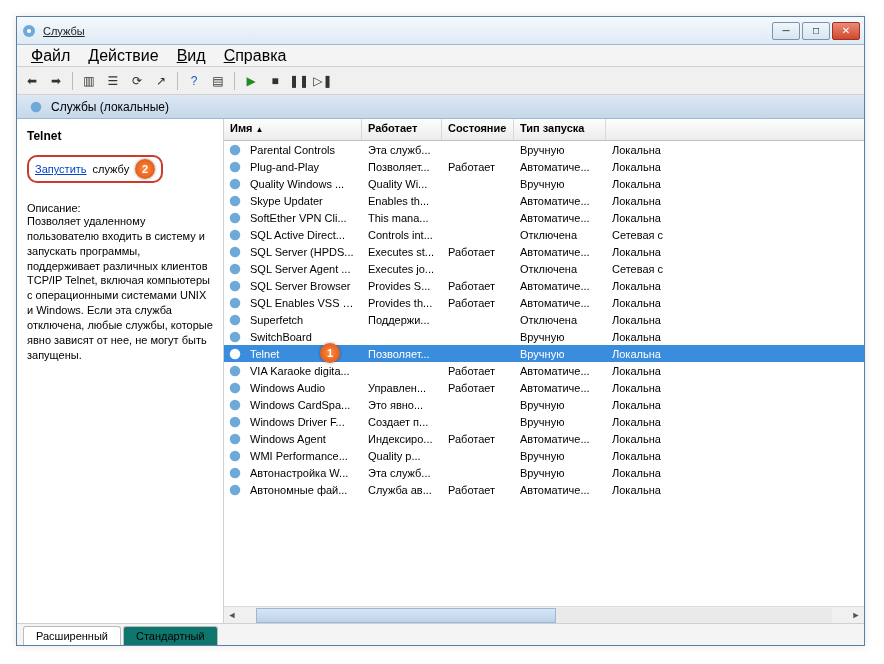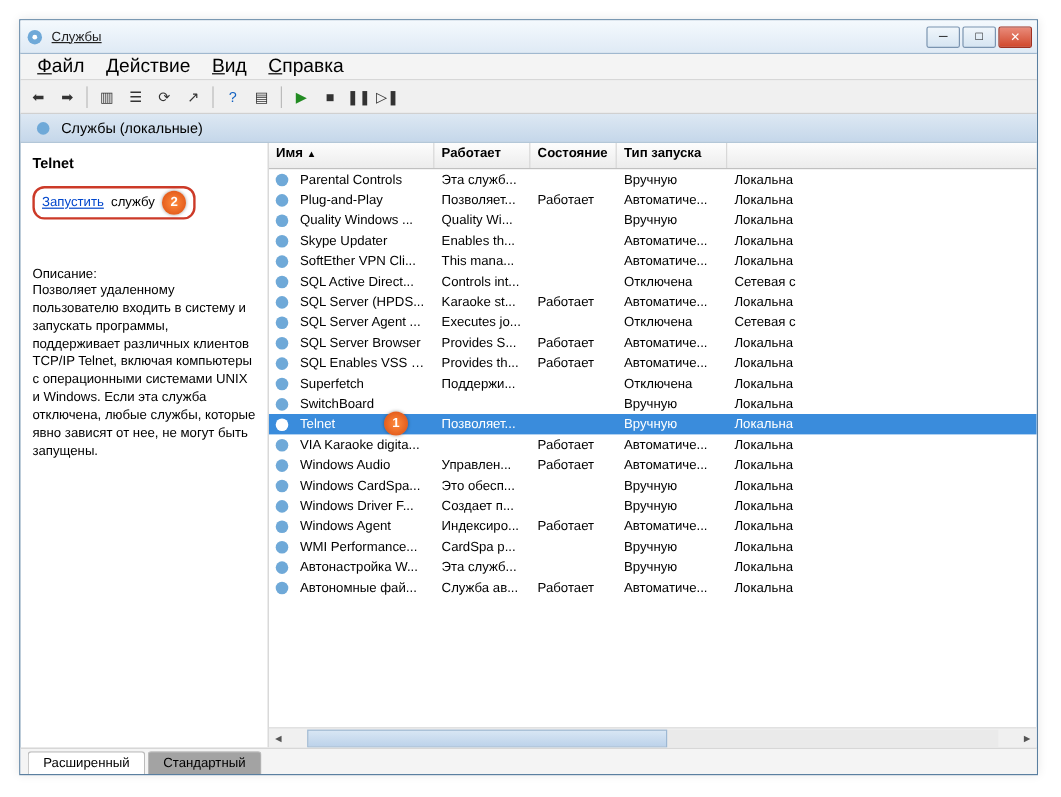--- a/index.html
+++ b/index.html
@@ -30,42 +30,42 @@
 .main { flex: 1; display: flex; flex-direction: column; }
 .main-header { height: 24px; background: linear-gradient(#dde8f3,#c5d7ea); display: flex; align-items: center; padding: 0 8px; gap: 6px; border-bottom: 1px solid #a0b8cf; font-size: 12px; }
 
 .content { flex: 1; display: flex; overflow: hidden; }
 
 .detail { width: 206px; padding: 10px 10px 8px 10px; font-size: 11px; }
 .detail h3 { font-size: 12px; font-weight: bold; margin-bottom: 12px; }
 .startlink-row { display: inline-flex; align-items: center; gap: 6px; border: 2px solid #cc3a28; border-radius: 10px; padding: 2px 6px; margin-bottom: 16px; }
 .startlink { color: #0046cc; text-decoration: underline; cursor: pointer; }
 .badge { width: 20px; height: 20px; border-radius: 50%; background: radial-gradient(#ff8b3d,#d94b10); color: #fff; font-weight: bold; display: flex; align-items: center; justify-content: center; font-size: 11px; box-shadow: 0 0 3px rgba(0,0,0,.4); }
-.detail .label { margin-top: 24px; }
+.detail .label { margin-top: 3px; }
 .detail .desc { line-height: 1.35; }
 
 .listpane { flex: 1; display: flex; flex-direction: column; border-left: 1px solid #d0d0d0; overflow: hidden; }
 .cols { display: flex; height: 22px; background: linear-gradient(#fdfdfd,#ececec); border-bottom: 1px solid #c0c0c0; font-size: 11px; }
 .col { padding: 3px 6px; border-right: 1px solid #d8d8d8; overflow: hidden; white-space: nowrap; font-weight: bold; }
 .c0 { width: 138px; } .c1 { width: 80px; } .c2 { width: 72px; } .c3 { width: 92px; } .c4 { flex: 1; }
 
 .rows { flex: 1; overflow-y: scroll; overflow-x: hidden; }
 .row { display: flex; height: 17px; align-items: center; font-size: 11px; position: relative; }
 .row .cell { padding: 0 6px; overflow: hidden; white-space: nowrap; text-overflow: ellipsis; }
 .row.selected { background: #3a8cdc; color: #fff; }
 .gear { width: 14px; height: 14px; margin-left: 4px; margin-right: 2px; flex-shrink: 0; }
 .badge-on-row { position: absolute; left: 96px; top: -2px; }
 
 .hscroll { height: 17px; background: #f0f0f0; border-top: 1px solid #ddd; display: flex; align-items: center; }
 .hscroll .track { flex: 1; height: 15px; background: #eaeaea; position: relative; margin: 0 16px; }
 .hscroll .thumb { position: absolute; left: 0; width: 52%; height: 100%; background: linear-gradient(#d8e6f4,#bcd2ea); border: 1px solid #9db8d4; }
 .hscroll .arrow { width: 16px; height: 16px; display: flex; align-items: center; justify-content: center; font-size: 9px; color: #555; }
 
 .tabs { height: 22px; display: flex; align-items: flex-end; padding-left: 6px; border-top: 1px solid #d0d0d0; background: #f4f4f4; font-size: 11px; }
-.tab { padding: 3px 12px; border: 1px solid #bbb; border-bottom: none; margin-right: 2px; background: #a3a3a3; border-radius: 3px 3px 0 0; }
+.tab { padding: 3px 12px; border: 1px solid #bbb; border-bottom: none; margin-right: 2px; background: #0f766e; border-radius: 3px 3px 0 0; }
 .tab.active { background: #fff; }
 
 svg.gear-svg circle { fill: #6fa9d8; }
 .row.selected svg.gear-svg circle { fill: #fff; }
 </style>
 </head>
 <body>
 
 <div class="window">
 
@@ -203,21 +203,21 @@
                 <div class="cell" style="width:72px"></div>
                 <div class="cell" style="width:92px">Отключена</div>
                 <div class="cell" style="flex:1">Сетевая с</div>
               </div>
               <div class="row">
                 <svg class="gear gear-svg" viewBox="0 0 16 16">
                   <circle cx="8" cy="8" r="6"></circle>
                   <circle cx="8" cy="8" r="2" fill="#fff"></circle>
                 </svg>
                 <div class="cell" style="width:118px">SQL Server (HPDS...</div>
-                <div class="cell" style="width:80px">Karaoke st...</div>
+                <div class="cell" style="width:80px">Executes st...</div>
                 <div class="cell" style="width:72px">Работает</div>
                 <div class="cell" style="width:92px">Автоматиче...</div>
                 <div class="cell" style="flex:1">Локальна</div>
               </div>
               <div class="row">
                 <svg class="gear gear-svg" viewBox="0 0 16 16">
                   <circle cx="8" cy="8" r="6"></circle>
                   <circle cx="8" cy="8" r="2" fill="#fff"></circle>
                 </svg>
                 <div class="cell" style="width:118px">SQL Server Agent ...</div>
@@ -303,21 +303,21 @@
                 <div class="cell" style="width:72px">Работает</div>
                 <div class="cell" style="width:92px">Автоматиче...</div>
                 <div class="cell" style="flex:1">Локальна</div>
               </div>
               <div class="row">
                 <svg class="gear gear-svg" viewBox="0 0 16 16">
                   <circle cx="8" cy="8" r="6"></circle>
                   <circle cx="8" cy="8" r="2" fill="#fff"></circle>
                 </svg>
                 <div class="cell" style="width:118px">Windows CardSpa...</div>
-                <div class="cell" style="width:80px">Это обесп...</div>
+                <div class="cell" style="width:80px">Это явно...</div>
                 <div class="cell" style="width:72px"></div>
                 <div class="cell" style="width:92px">Вручную</div>
                 <div class="cell" style="flex:1">Локальна</div>
               </div>
               <div class="row">
                 <svg class="gear gear-svg" viewBox="0 0 16 16">
                   <circle cx="8" cy="8" r="6"></circle>
                   <circle cx="8" cy="8" r="2" fill="#fff"></circle>
                 </svg>
                 <div class="cell" style="width:118px">Windows Driver F...</div>
@@ -336,21 +336,21 @@
                 <div class="cell" style="width:72px">Работает</div>
                 <div class="cell" style="width:92px">Автоматиче...</div>
                 <div class="cell" style="flex:1">Локальна</div>
               </div>
               <div class="row">
                 <svg class="gear gear-svg" viewBox="0 0 16 16">
                   <circle cx="8" cy="8" r="6"></circle>
                   <circle cx="8" cy="8" r="2" fill="#fff"></circle>
                 </svg>
                 <div class="cell" style="width:118px">WMI Performance...</div>
-                <div class="cell" style="width:80px">CardSpa p...</div>
+                <div class="cell" style="width:80px">Quality p...</div>
                 <div class="cell" style="width:72px"></div>
                 <div class="cell" style="width:92px">Вручную</div>
                 <div class="cell" style="flex:1">Локальна</div>
               </div>
               <div class="row">
                 <svg class="gear gear-svg" viewBox="0 0 16 16">
                   <circle cx="8" cy="8" r="6"></circle>
                   <circle cx="8" cy="8" r="2" fill="#fff"></circle>
                 </svg>
                 <div class="cell" style="width:118px">Автонастройка W...</div>

